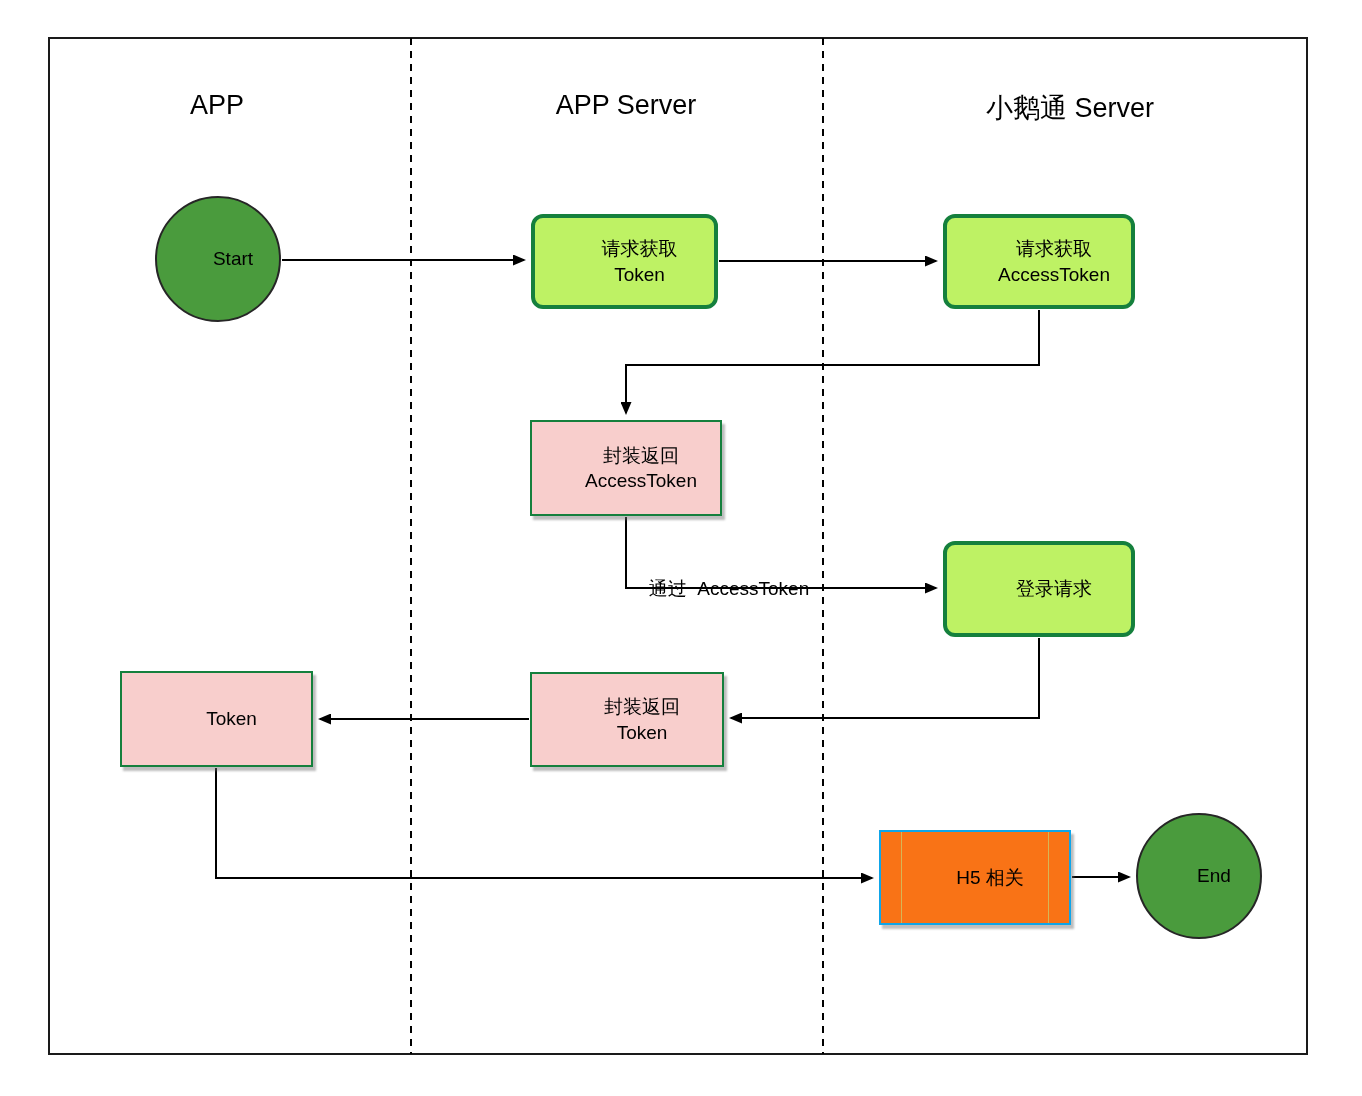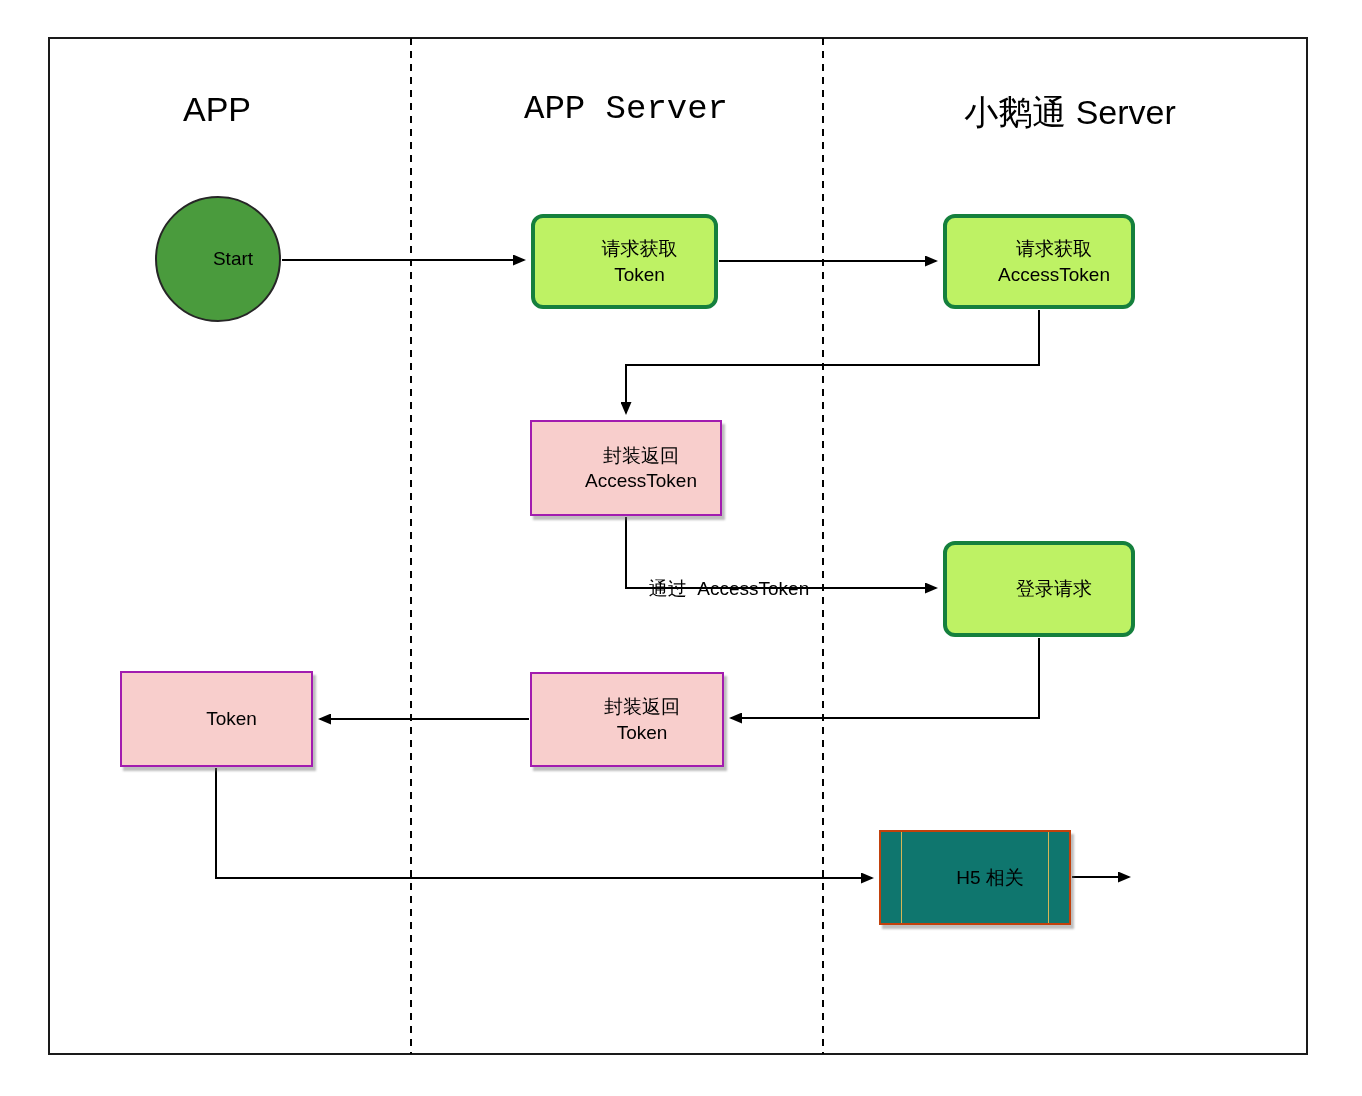--- a/index.html
+++ b/index.html
@@ -22,21 +22,21 @@
     position: absolute;
     left: 48px; top: 37px;
     width: 1260px; height: 1018px;
     border: 2.5px solid #1a1a1a;
     box-sizing: border-box;
     background: #ffffff;
   }
   .lane-header {
     position: absolute;
     transform: translateX(-50%);
-    font-size: 34px;
+    font-size: 27px;
     color: #000000;
     white-space: nowrap;
     top: 90px;
   }
   .connector-layer {
     position: absolute;
     left: 0; top: 0;
     width: 1362px; height: 1096px;
     pointer-events: none;
   }
@@ -60,26 +60,26 @@
     background: #4a9b3d;
     border: 2px solid #262626;
   }
   .rounded-blue {
     background: #bef264;
     border: 4px solid #15803d;
     border-radius: 12px;
   }
   .rect-red {
     background: #f8cecc;
-    border: 2px solid #a21caf;
+    border: 2px solid #15803d;
     box-shadow: 3px 4px 2px rgba(110,110,110,0.45);
   }
   .subprocess-yellow {
-    background: #0f766e;
-    border: 2px solid #c2410c;
+    background: #f97316;
+    border: 2px solid #0ea5e9;
     box-shadow: 3px 4px 2px rgba(110,110,110,0.45);
   }
   .subprocess-bar {
     position: absolute;
     top: 0; bottom: 0;
     width: 0;
     border-left: 1.5px solid #d6b656;
   }
   .subprocess-bar.left  { left: 20px; }
   .subprocess-bar.right { right: 20px; }
@@ -94,21 +94,21 @@
   }
 </style>
 </head>
 <body>
 
 <div class="canvas">
 
   <div class="frame"></div>
 
   <div class="lane-header" style="left:217px;">APP</div>
-  <div class="lane-header" style="left:626px;font-family:Liberation Mono, monospace;">APP Server</div>
+  <div class="lane-header" style="left:626px;">APP Server</div>
   <div class="lane-header" style="left:1070px;text-align:center;">小鹅通 Server</div>
 
   <svg class="connector-layer" width="1362" height="1096" viewBox="0 0 1362 1096">
     <defs>
       <marker id="arrow" markerWidth="13" markerHeight="11" refX="11" refY="5.5" orient="auto" markerUnits="userSpaceOnUse">
         <path d="M0,0 L13,5.5 L0,11 Z" fill="#000000"></path>
       </marker>
     </defs>
 
     <line x1="411" y1="38" x2="411" y2="1054" stroke="#000000" stroke-width="2" stroke-dasharray="7,6"></line>
@@ -162,16 +162,19 @@
   <div class="node rect-red" style="left:120px; top:671px; width:193px; height:96px;">
     <span class="node-label">Token</span>
   </div>
 
   <div class="node subprocess-yellow" style="left:879px; top:830px; width:192px; height:95px;">
     <div class="subprocess-bar left"></div>
     <div class="subprocess-bar right"></div>
     <span class="node-label">H5 相关</span>
   </div>
 
+  <div class="node circle" style="left:1136px; top:813px; width:126px; height:126px;">
+    <span class="node-label">End</span>
+  </div>
 
   <div class="edge-label" style="left:729px; top:556px;">通过  AccessToken</div>
 
 </div>
 
 </body></html>

